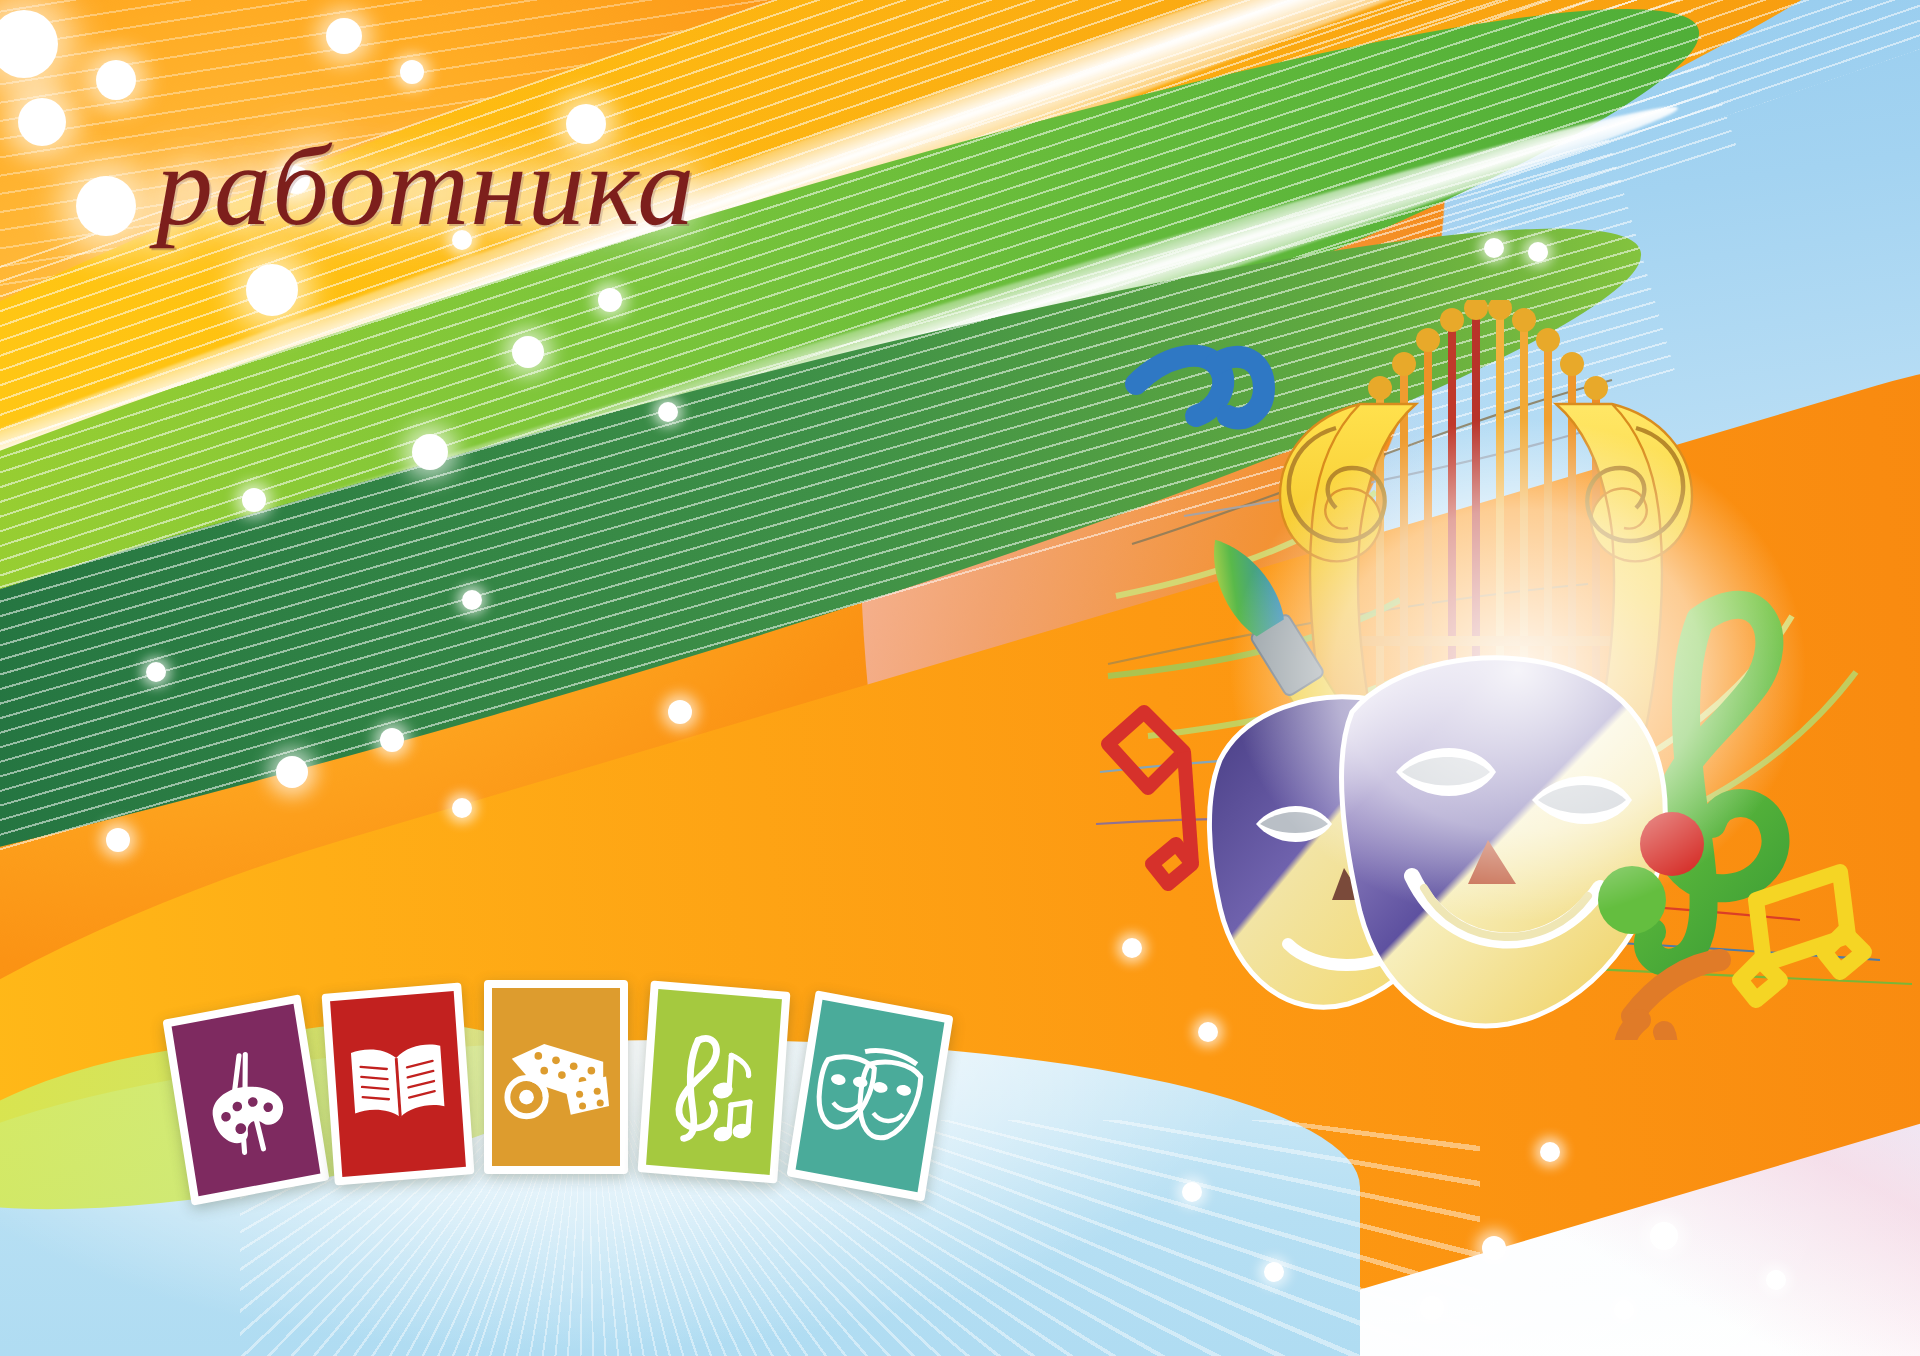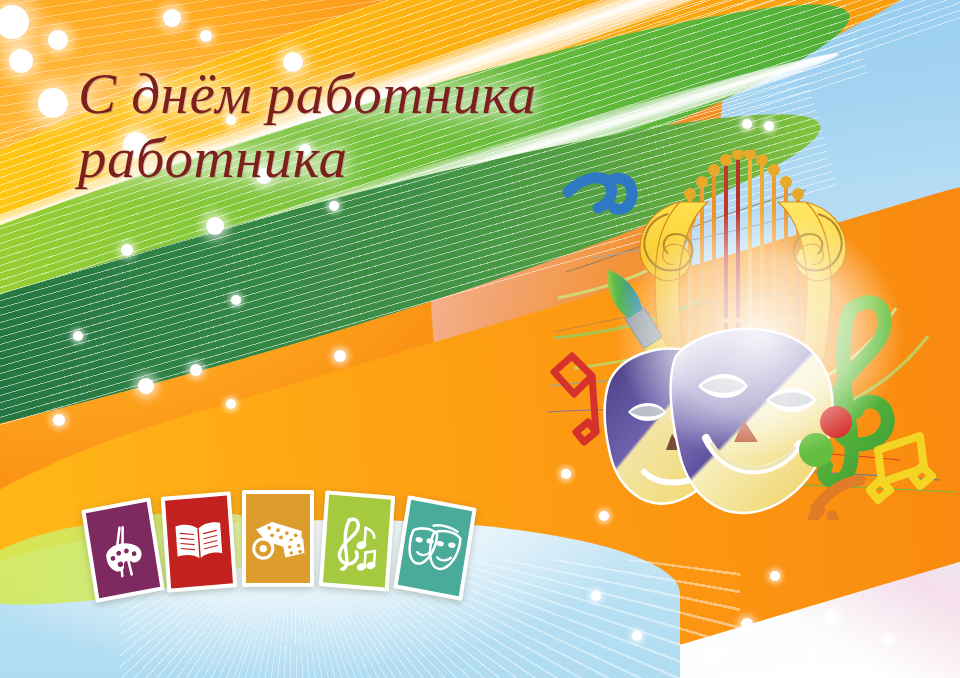--- a/index.html
+++ b/index.html
@@ -231,21 +231,20 @@
       <div class="bub" style="left: 770px; top: 571px; width: 10px; height: 10px; box-shadow: rgba(255, 255, 255, 0.6) 0px 0px 5.5px 2.75px;"></div>
       <div class="bub" style="left: 741px; top: 618px; width: 12px; height: 12px; box-shadow: rgba(255, 255, 255, 0.6) 0px 0px 6.6px 3.3px;"></div>
       <div class="bub" style="left: 825px; top: 611px; width: 14px; height: 14px; box-shadow: rgba(255, 255, 255, 0.6) 0px 0px 7.7px 3.85px;"></div>
       <div class="bub" style="left: 807px; top: 650px; width: 10px; height: 10px; box-shadow: rgba(255, 255, 255, 0.6) 0px 0px 5.5px 2.75px;"></div>
       <div class="bub" style="left: 883px; top: 635px; width: 10px; height: 10px; box-shadow: rgba(255, 255, 255, 0.6) 0px 0px 5.5px 2.75px;"></div>
       <div class="bub" style="left: 742px; top: 119px; width: 10px; height: 10px; box-shadow: rgba(255, 255, 255, 0.6) 0px 0px 5.5px 2.75px;"></div>
       <div class="bub" style="left: 764px; top: 121px; width: 10px; height: 10px; box-shadow: rgba(255, 255, 255, 0.6) 0px 0px 5.5px 2.75px;"></div>
     </div>
 
   <div id="title">
-    <span class="l1">С днём работника</span>
     <span class="l2">работника</span>
   </div>
 
   <div id="emblem">
     <div id="emblemGlow"></div>
     <svg width="420" height="370" viewBox="0 0 420 370">
       <defs>
         <linearGradient id="lyreG" x1="0" y1="0" x2="0" y2="1">
           <stop offset="0%" stop-color="#ffe14d"></stop>
           <stop offset="38%" stop-color="#f6c72b"></stop>

